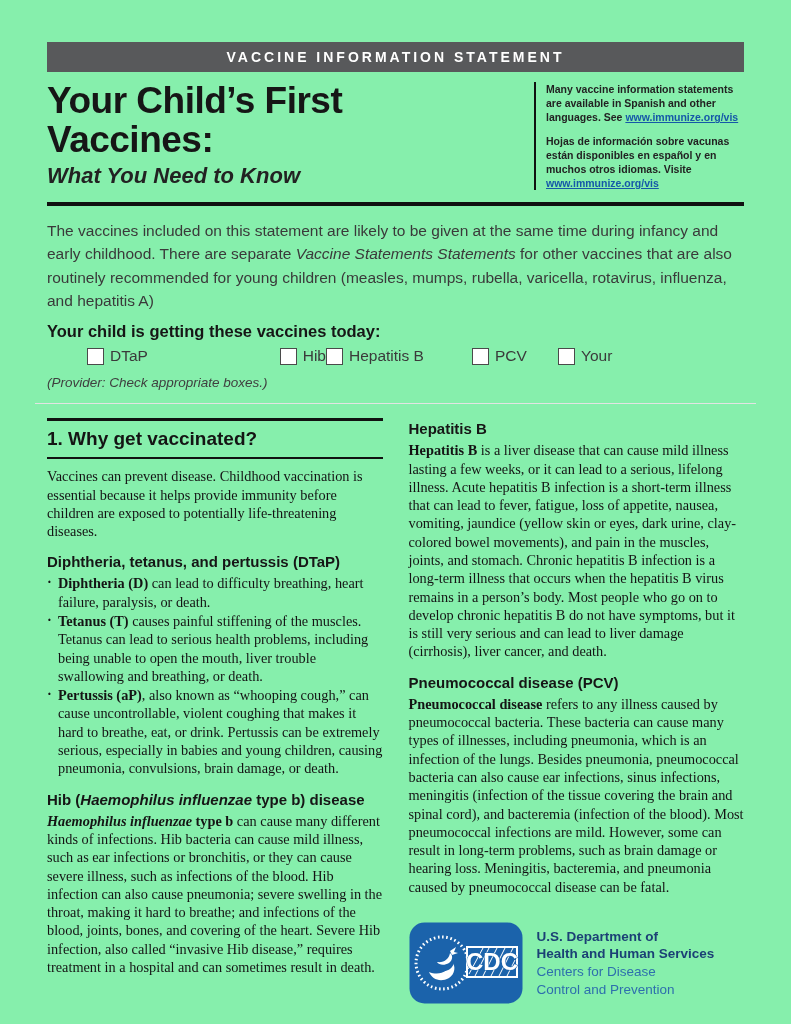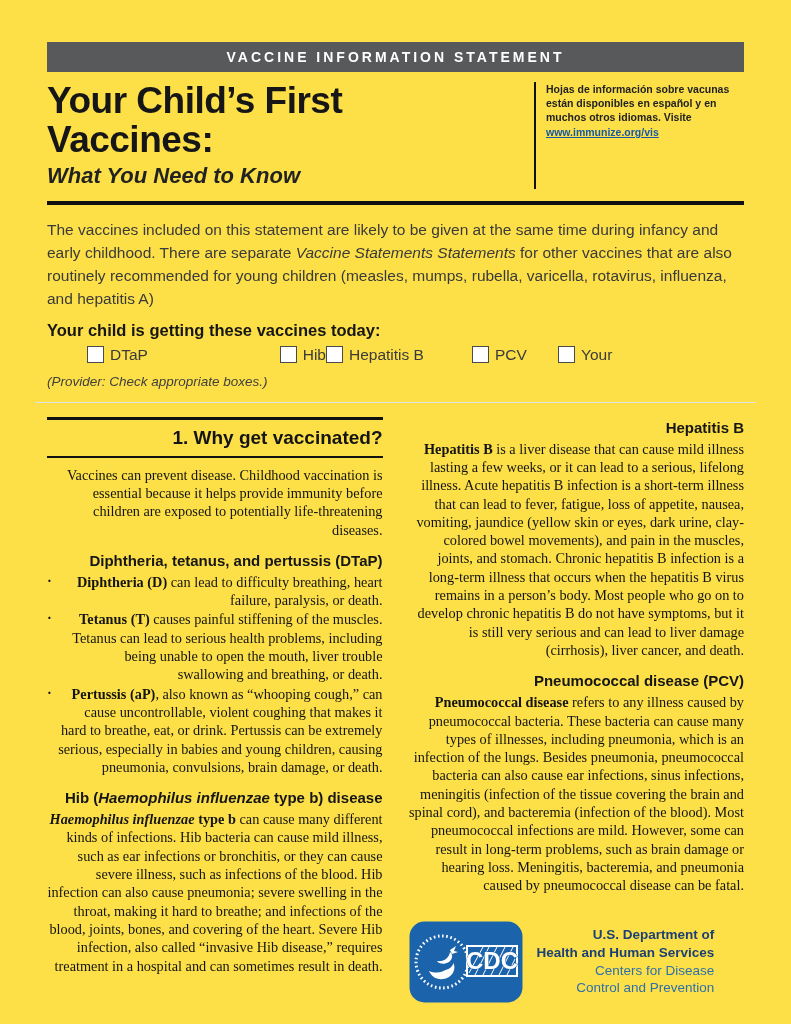--- a/index.html
+++ b/index.html
@@ -1,19 +1,19 @@
 <!DOCTYPE html>
 <html><head>
 <meta charset="utf-8">
 <style>
   html,body{margin:0;padding:0;background:#fff;}
   .page{
     position:relative;
     width:791px;height:1024px;
-    background:#fde047;
+    background:#86efac;
     box-sizing:border-box;
     padding:42px 47px 0 47px;
     font-family:"Liberation Sans",sans-serif;
     color:#1a1a1a;
     overflow:hidden;
   }
   
   .banner{
     background:#58595b;
     height:30px;
@@ -65,21 +65,20 @@
   .cb-item .cb-label{font-size:15.5px;color:#3a3a3a;}
   .cb-w1{width:136px;margin-left:40px;} .cb-w2{width:103px;justify-content:flex-end;} .cb-w3{width:146px;} .cb-w4{width:86px;}
   .provider-note{
     margin:10px 0 0 0;font-size:13.5px;font-style:italic;color:#3f3f3f;
   }
   .soft-rule{border:none;border-top:1px solid #e3e3e3;margin:13px -12px 0 -12px;}
   
   .cols{
     display:grid;grid-template-columns:1fr 1fr;column-gap:26px;
     margin-top:14px;
-    text-align:right;
   }
   .sec-head{
     border-top:3px solid #111;border-bottom:2px solid #111;
     padding:7px 0 7px 0;margin:0 0 8px 0;
     font-size:19px;font-weight:700;color:#141414;
   }
   .body-text{
     font-family:"Liberation Serif",serif;
     font-size:14.3px;line-height:1.28;color:#141414;
   }
@@ -112,20 +111,21 @@
   <div class="banner">
     <span>VACCINE INFORMATION STATEMENT</span>
   </div>
 
   <div class="header">
     <div class="title-block">
       <h1 class="main-title">Your Child’s First Vaccines:</h1>
       <p class="sub-title">What You Need to Know</p>
     </div>
     <div class="lang-box">
+      <p><span>Many vaccine information statements are available in Spanish and other languages. See </span><a class="link">www.immunize.org/vis</a></p>
       <p><span>Hojas de información sobre vacunas están disponibles en español y en muchos otros idiomas. Visite </span><a class="link">www.immunize.org/vis</a></p>
     </div>
   </div>
 
   <p class="intro"><span>The vaccines included on this statement are likely to be given at the same time during infancy and early childhood. There are separate </span><span class="it">Vaccine Statements Statements</span><span> for other vaccines that are also routinely recommended for young children (measles, mumps, rubella, varicella, rotavirus, influenza, and hepatitis A)</span></p>
 
   <p class="today-heading">Your child is getting these vaccines today:</p>
   <div class="cb-row">
     <div class="cb-item cb-w1">
       <span class="cb"></span>

